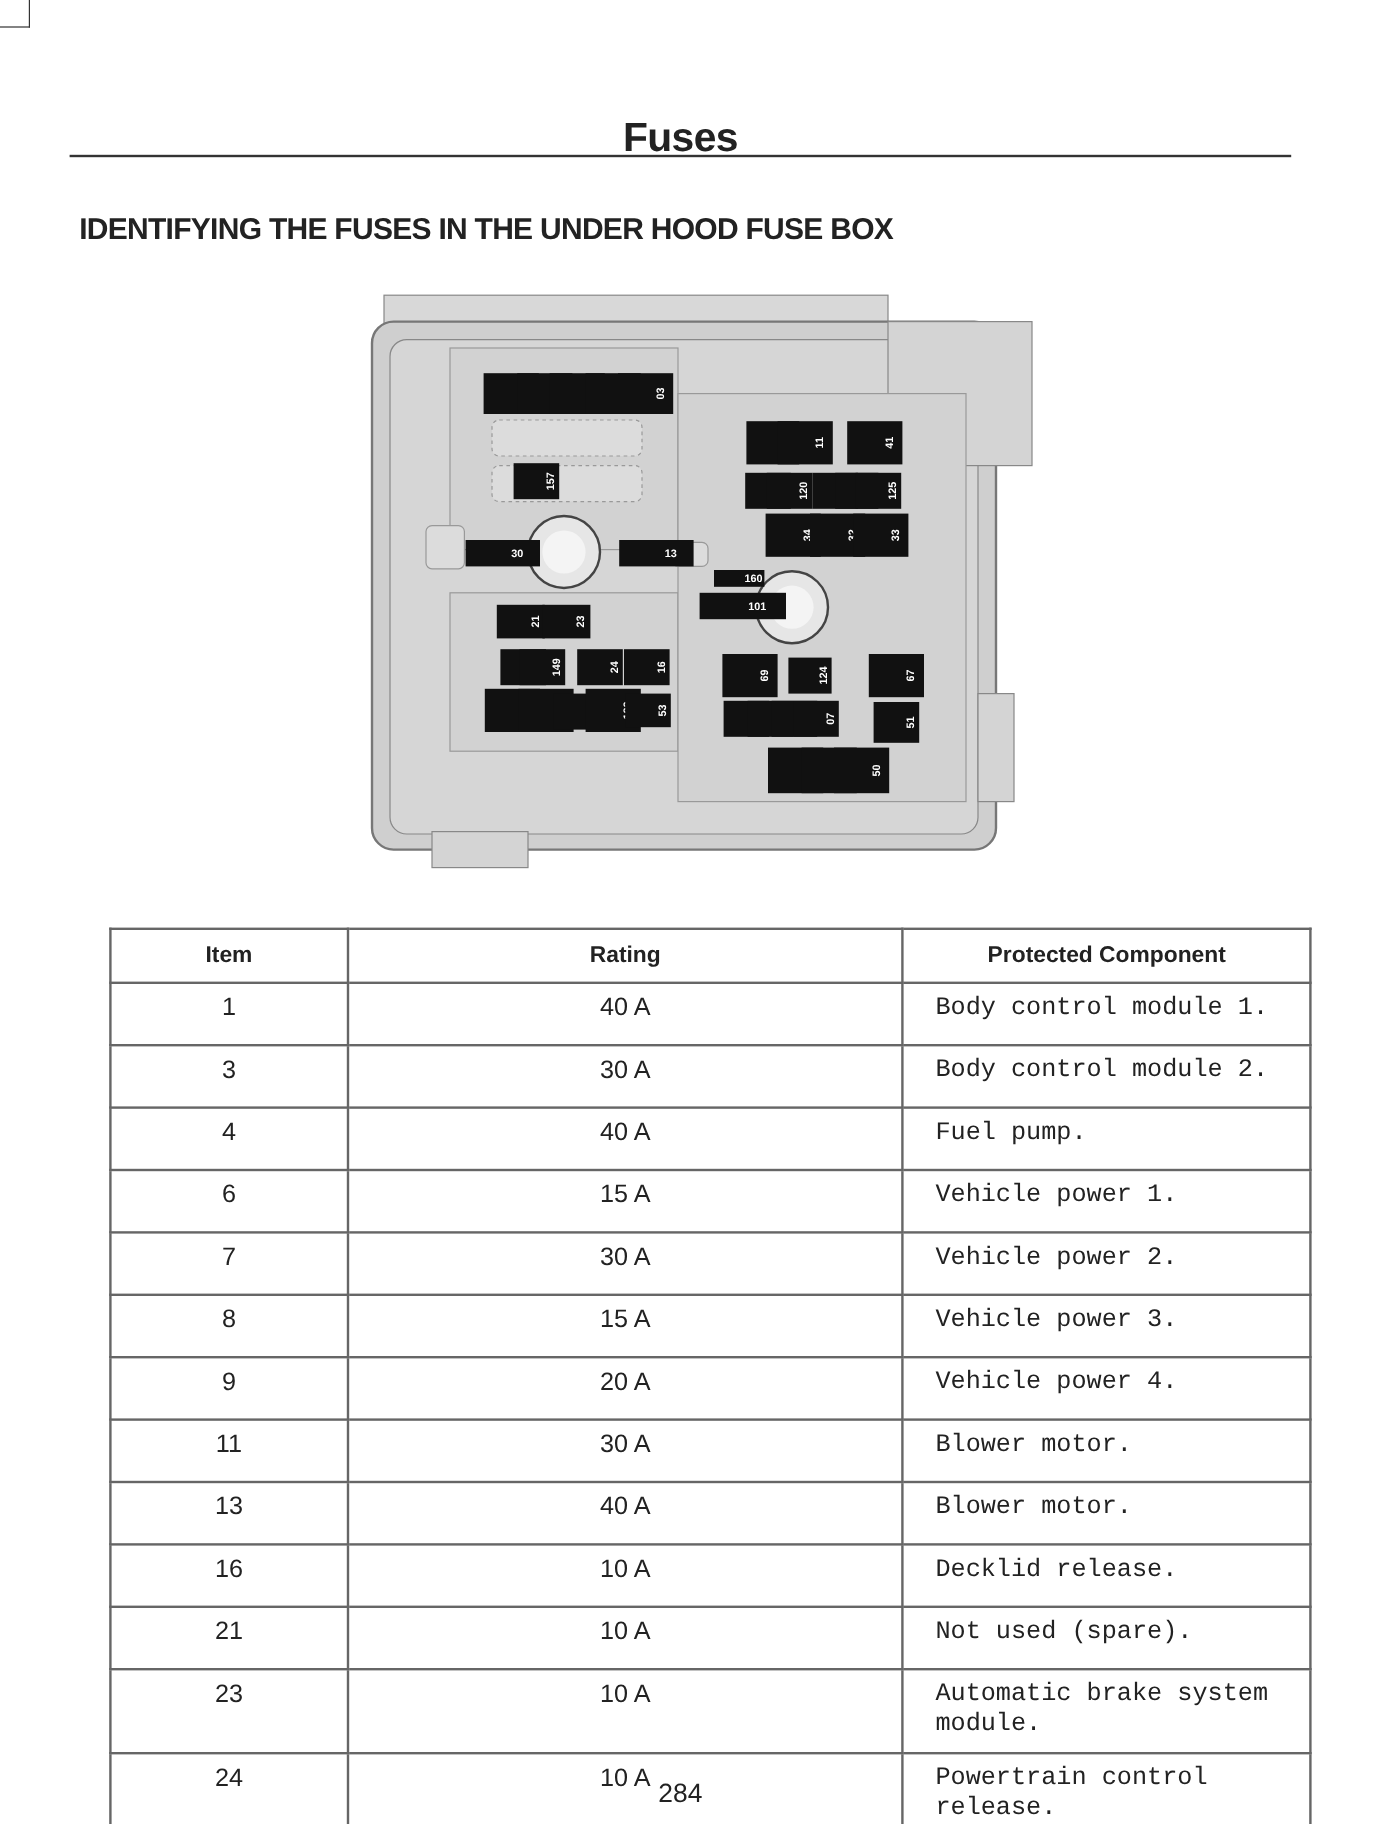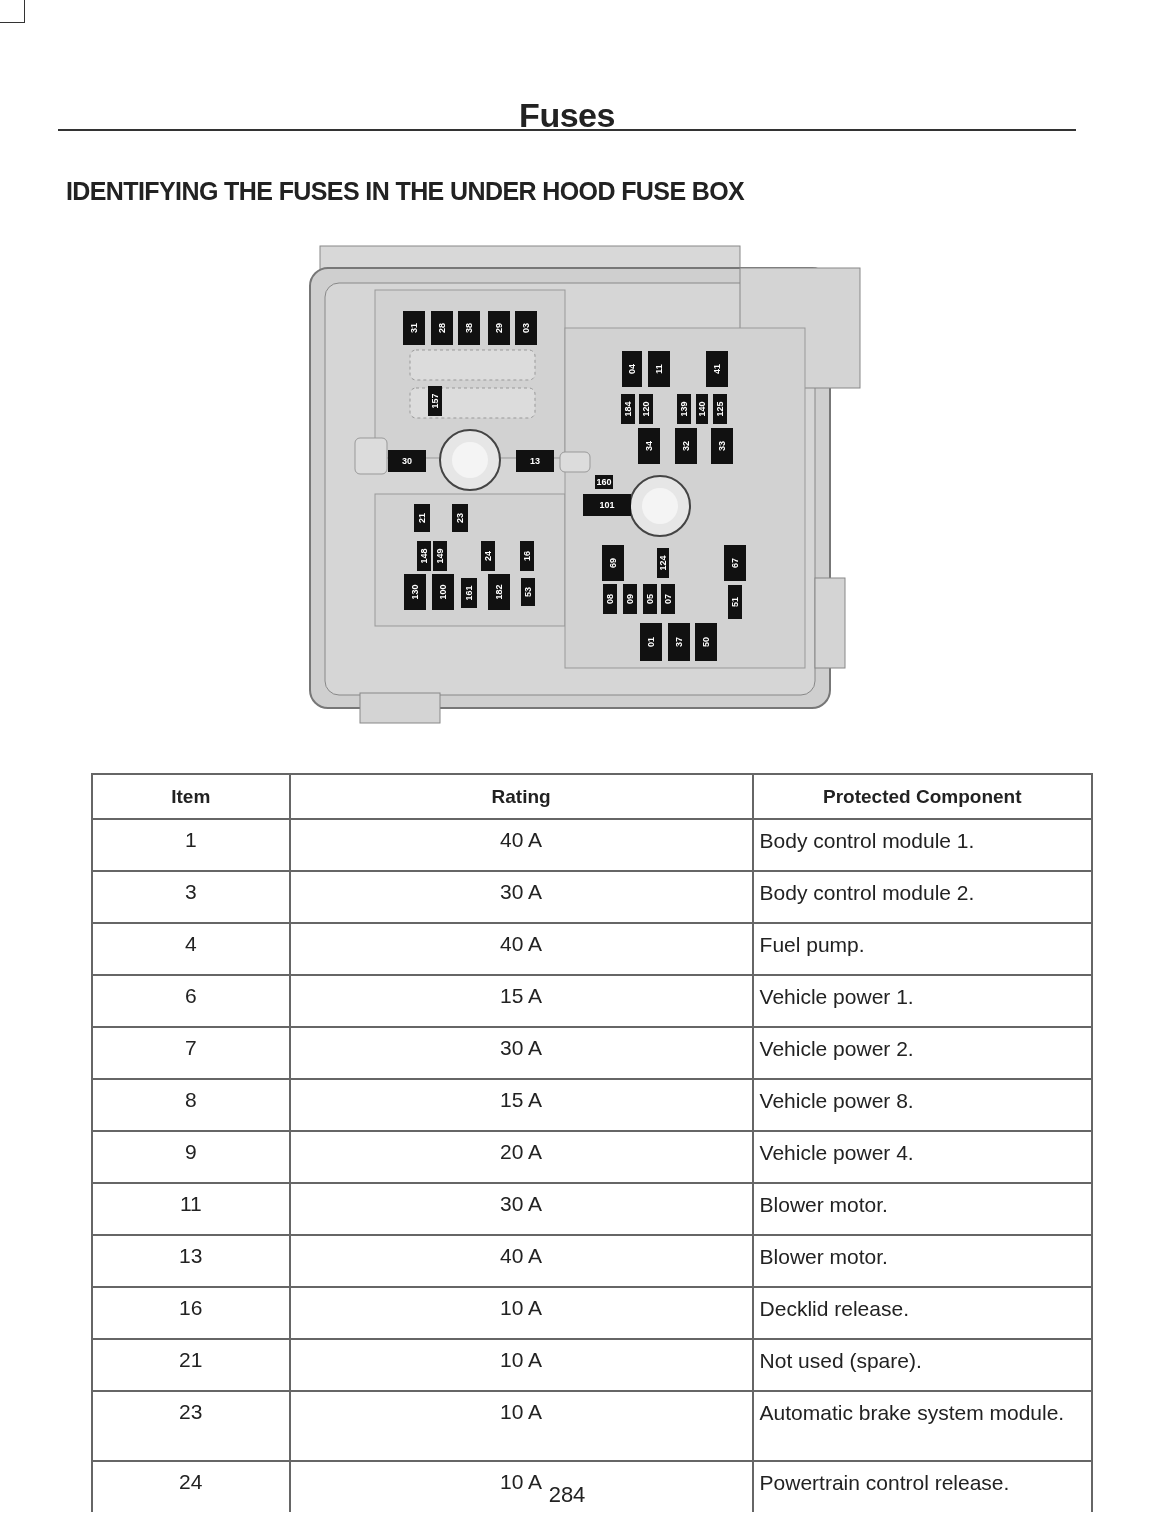--- a/index.html
+++ b/index.html
@@ -2,29 +2,29 @@
 <html><head>
 <meta charset="utf-8">
 <style>
   html,body{margin:0;padding:0;background:#fff;}
   body{width:1166px;height:1532px;position:relative;font-family:"Liberation Sans",sans-serif;color:#222;overflow:hidden;}
   .corner{position:absolute;left:0;top:0;width:24px;height:22px;border-right:1.5px solid #333;border-bottom:1.5px solid #333;}
   .title{position:absolute;left:0;width:1134px;top:76px;text-align:center;font-size:34px;font-weight:bold;letter-spacing:-0.5px;margin-top:20px;}
   .rule{position:absolute;left:58px;top:129px;width:1018px;height:2px;background:#333;}
   .section{position:absolute;left:66px;top:177px;font-size:25px;font-weight:bold;letter-spacing:-0.6px;}
   .diagram{position:absolute;left:270px;top:238px;width:600px;height:495px;}
-  .fuse{position:absolute;background:#111;color:#fff;font-size:9px;font-weight:bold;display:flex;align-items:center;justify-content:center;}
+  .fuse{position:absolute;background:#111;color:#fff;font-size:9px;font-weight:bold;display:flex;align-items:center;justify-content:center;padding-left:24px;}
   .fuse span{transform:rotate(-90deg);white-space:nowrap;}
   .fuse.h span{transform:none;}
   table{position:absolute;left:66px;top:773px;width:1002px;border-collapse:collapse;font-size:21px;margin-left:25px;}
   td,th{border:2px solid #666;padding:0;}
   th{height:43px;font-size:19px;font-weight:bold;}
   td{height:42px;vertical-align:top;padding-top:8px;}
   td.c{text-align:center;}
-  td.l{padding-left:6px;line-height:25px;}
+  td.l{padding-left:26px;line-height:25px;font-family:Liberation Mono, monospace;}
   .bottom-open td{border-bottom:none;}
   .page{position:absolute;left:0;width:1134px;top:1482px;text-align:center;font-size:22px;}
 </style>
 </head>
 <body>
 
 <div class="corner"></div>
 <div class="title">Fuses</div>
 <div class="rule"></div>
 <div class="section">IDENTIFYING THE FUSES IN THE UNDER HOOD FUSE BOX</div>
@@ -217,21 +217,21 @@
         <td class="l">Vehicle power 1.</td>
       </tr>
       <tr>
         <td class="c">7</td>
         <td class="c">30 A</td>
         <td class="l">Vehicle power 2.</td>
       </tr>
       <tr>
         <td class="c">8</td>
         <td class="c">15 A</td>
-        <td class="l">Vehicle power 8.</td>
+        <td class="l">Vehicle power 3.</td>
       </tr>
       <tr>
         <td class="c">9</td>
         <td class="c">20 A</td>
         <td class="l">Vehicle power 4.</td>
       </tr>
       <tr>
         <td class="c">11</td>
         <td class="c">30 A</td>
         <td class="l">Blower motor.</td>

